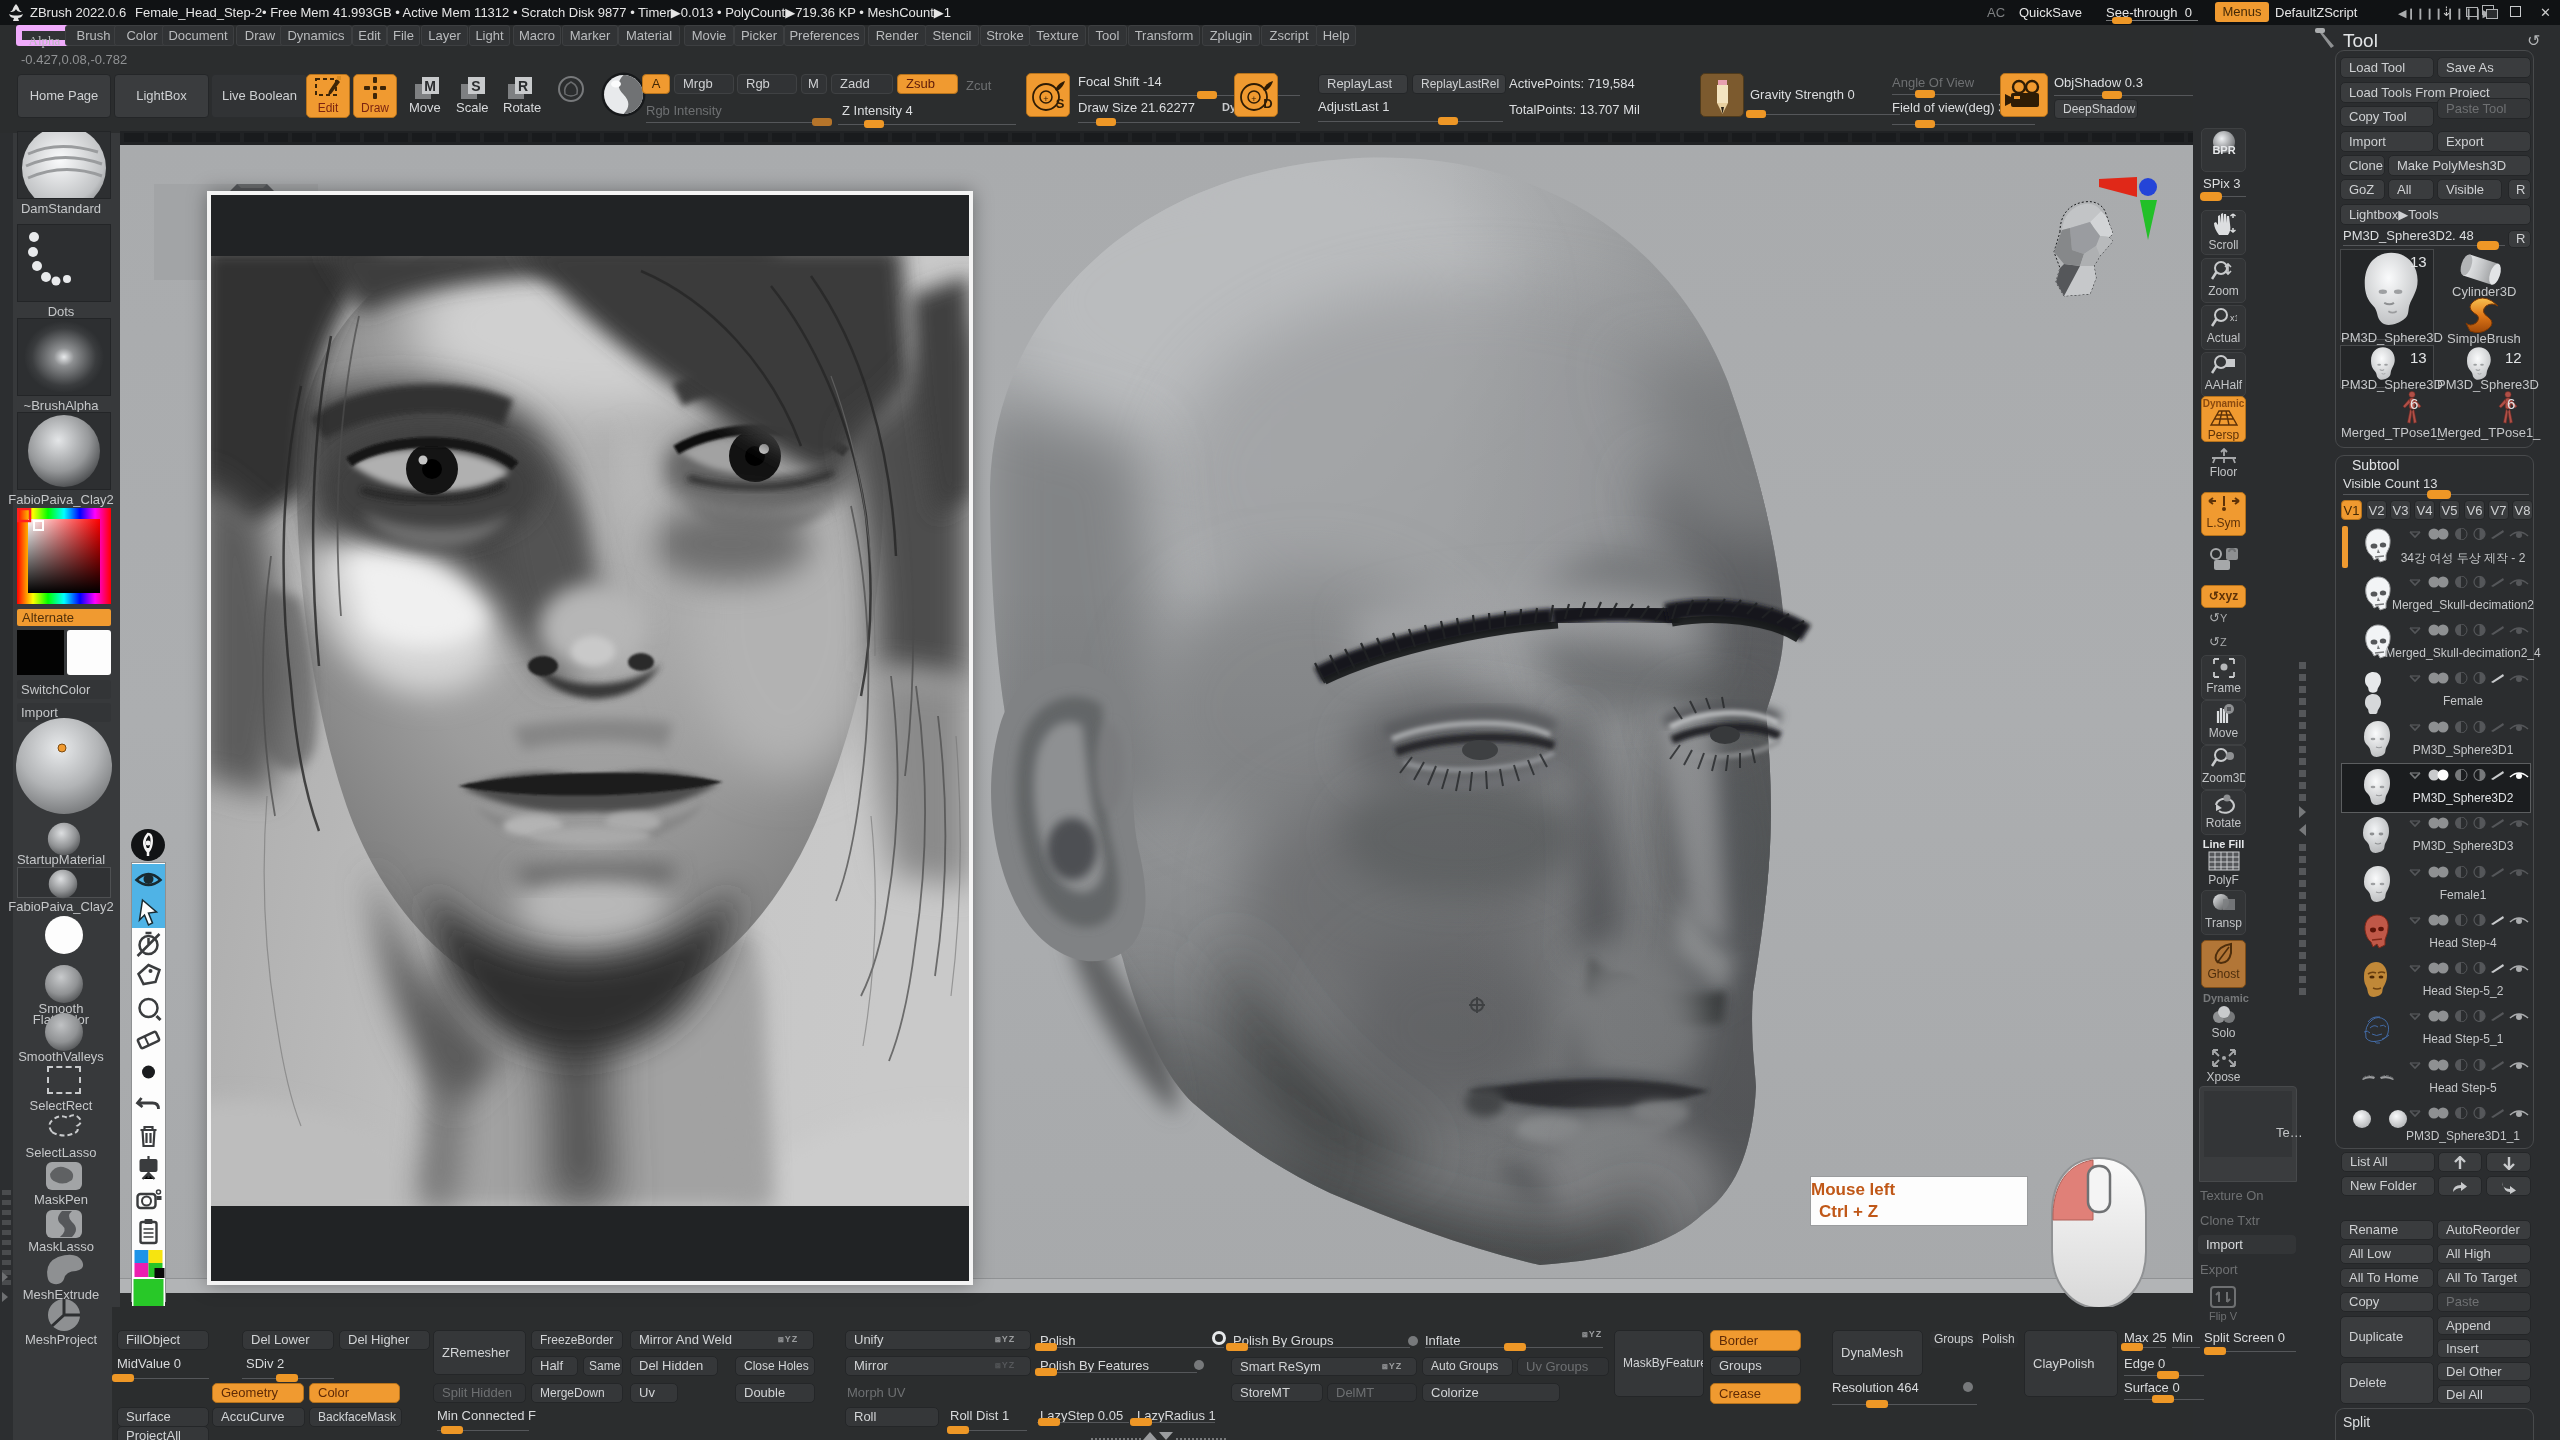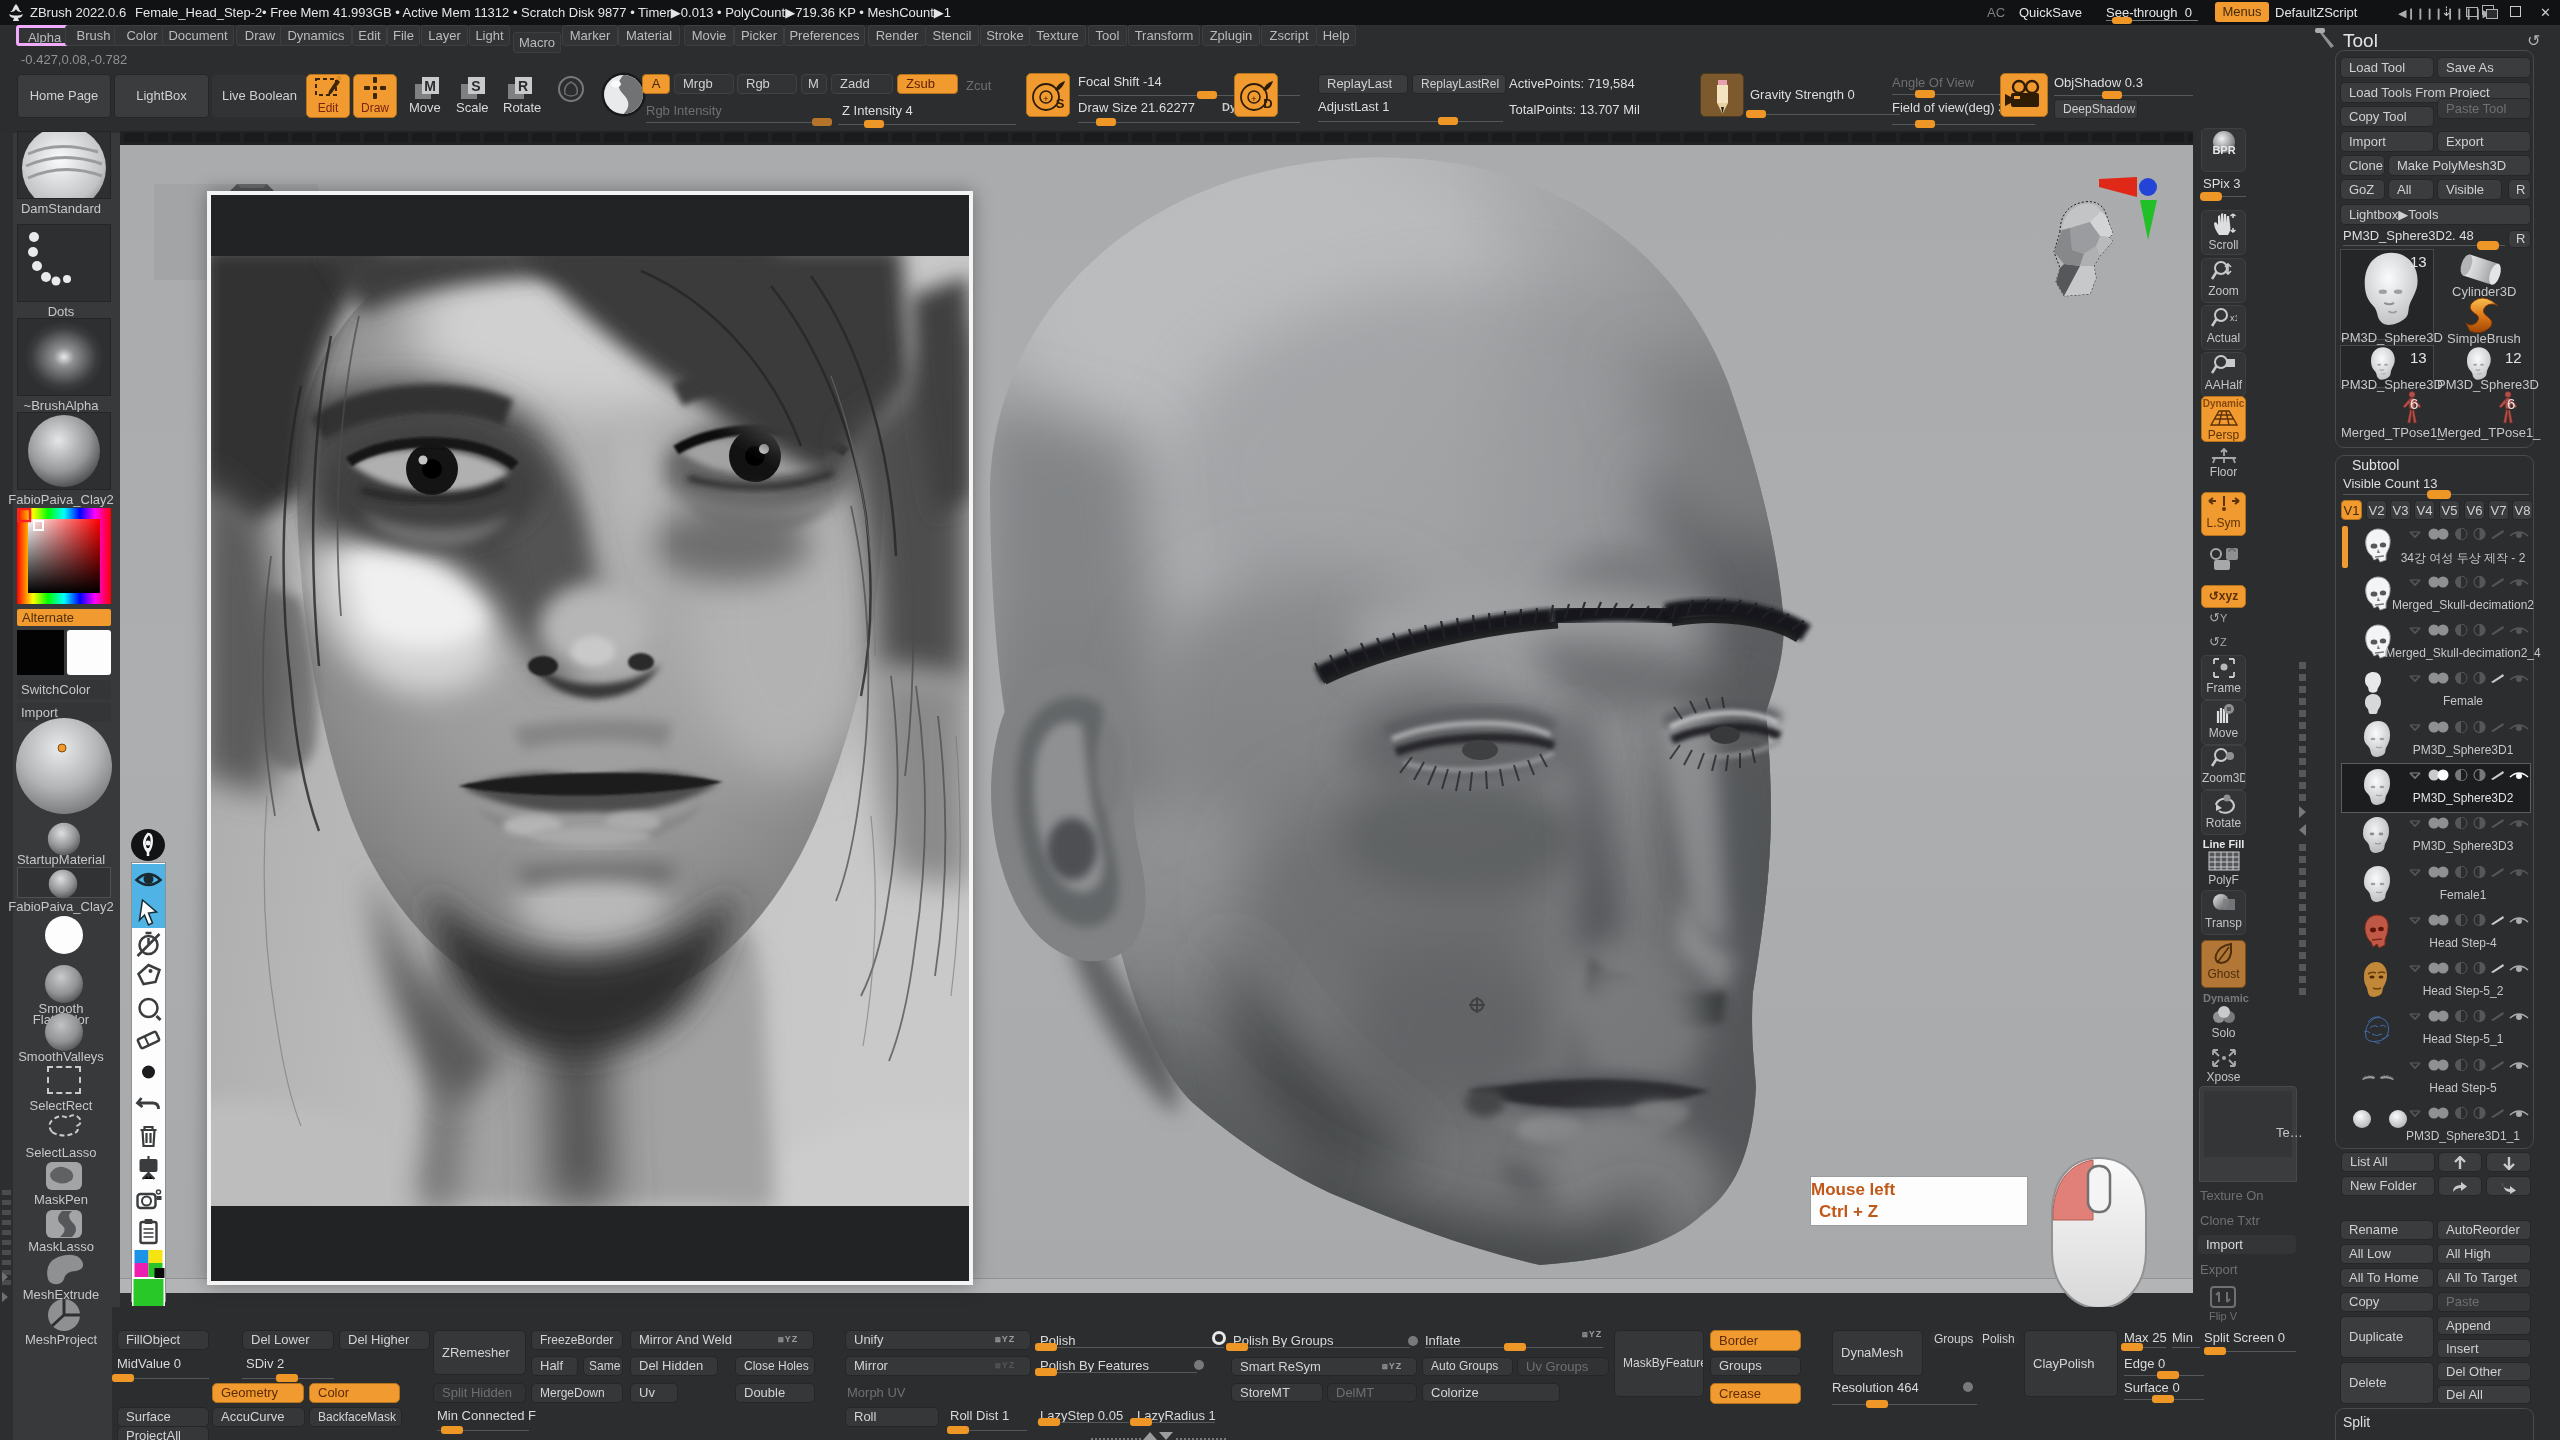--- a/index.html
+++ b/index.html
@@ -20,31 +20,31 @@
 <div class="abs" style="left:2112px;top:17px;width:20px;height:7px;border-radius:3px;background:#ee9726;"></div>
 <div class="abs" style="left:2215px;top:2px;width:54px;height:20px;background:#f09a30;border-radius:3px;color:#442906;text-align:center;line-height:20px;font-size:13px;">Menus</div>
 <div class="abs" style="left:2275px;top:5px;font-size:13px;color:#e6e6e6;">DefaultZScript</div>
 <div class="abs" style="left:2398px;top:7px;font-size:11px;color:#aaacae;">◀❙❙❙❙ ❙❙❙❙▶</div>
 <div class="abs" style="left:2466px;top:7px;width:12px;height:10px;border:1px solid #b0b2b4;"></div>
 <div class="abs" style="left:2482px;top:5px;width:12px;height:10px;border:1px solid #b0b2b4;"></div>
 <div class="abs" style="left:2486px;top:9px;width:12px;height:10px;border:1px solid #b0b2b4;background:#2a2c2e;"></div>
 <div class="abs" style="left:2441px;top:4px;font-size:13px;color:#cccccc;">⇣</div>
 <div class="abs" style="left:2510px;top:6px;width:11px;height:11px;border:1.5px solid #c8cacc;"></div>
 <div class="abs" style="left:2540px;top:5px;font-size:13px;color:#cccccc;">✕</div>
-<div class="abs" style="left:16px;top:25px;width:57px;height:21px;background:#313335;border:3px solid #f0abfc;border-radius:3px;color:#b9bbbd;font-size:13px;text-align:center;line-height:20px;">Alpha</div>
+<div class="abs" style="left:16px;top:25px;width:57px;height:21px;background:#313335;border:6px solid #f0abfc;border-radius:3px;color:#b9bbbd;font-size:13px;text-align:center;line-height:20px;font-family:Liberation Serif, serif;">Alpha</div>
 <div class="abs" style="left:65px;top:25px;width:57px;height:21px;background:#313335;border:1px solid #3d3f41;border-radius:3px;color:#b9bbbd;font-size:13px;text-align:center;line-height:20px;">Brush</div>
 <div class="abs" style="left:114px;top:25px;width:56px;height:21px;background:#313335;border:1px solid #3d3f41;border-radius:3px;color:#b9bbbd;font-size:13px;text-align:center;line-height:20px;">Color</div>
 <div class="abs" style="left:162px;top:25px;width:72px;height:21px;background:#313335;border:1px solid #3d3f41;border-radius:3px;color:#b9bbbd;font-size:13px;text-align:center;line-height:20px;">Document</div>
 <div class="abs" style="left:236px;top:25px;width:48px;height:21px;background:#313335;border:1px solid #3d3f41;border-radius:3px;color:#b9bbbd;font-size:13px;text-align:center;line-height:20px;">Draw</div>
 <div class="abs" style="left:280px;top:25px;width:72px;height:21px;background:#313335;border:1px solid #3d3f41;border-radius:3px;color:#b9bbbd;font-size:13px;text-align:center;line-height:20px;">Dynamics</div>
 <div class="abs" style="left:352px;top:25px;width:35px;height:21px;background:#313335;border:1px solid #3d3f41;border-radius:3px;color:#b9bbbd;font-size:13px;text-align:center;line-height:20px;">Edit</div>
 <div class="abs" style="left:387px;top:25px;width:33px;height:21px;background:#313335;border:1px solid #3d3f41;border-radius:3px;color:#b9bbbd;font-size:13px;text-align:center;line-height:20px;">File</div>
 <div class="abs" style="left:421px;top:25px;width:47px;height:21px;background:#313335;border:1px solid #3d3f41;border-radius:3px;color:#b9bbbd;font-size:13px;text-align:center;line-height:20px;">Layer</div>
 <div class="abs" style="left:469px;top:25px;width:41px;height:21px;background:#313335;border:1px solid #3d3f41;border-radius:3px;color:#b9bbbd;font-size:13px;text-align:center;line-height:20px;">Light</div>
-<div class="abs" style="left:513px;top:25px;width:48px;height:21px;background:#313335;border:1px solid #3d3f41;border-radius:3px;color:#b9bbbd;font-size:13px;text-align:center;line-height:20px;margin-top:7px;">Macro</div>
+<div class="abs" style="left:513px;top:25px;width:48px;height:21px;background:#313335;border:1px solid #3d3f41;border-radius:3px;color:#b9bbbd;font-size:13px;text-align:center;line-height:20px;">Macro</div>
 <div class="abs" style="left:562px;top:25px;width:56px;height:21px;background:#313335;border:1px solid #3d3f41;border-radius:3px;color:#b9bbbd;font-size:13px;text-align:center;line-height:20px;">Marker</div>
 <div class="abs" style="left:618px;top:25px;width:62px;height:21px;background:#313335;border:1px solid #3d3f41;border-radius:3px;color:#b9bbbd;font-size:13px;text-align:center;line-height:20px;">Material</div>
 <div class="abs" style="left:684px;top:25px;width:50px;height:21px;background:#313335;border:1px solid #3d3f41;border-radius:3px;color:#b9bbbd;font-size:13px;text-align:center;line-height:20px;">Movie</div>
 <div class="abs" style="left:734px;top:25px;width:50px;height:21px;background:#313335;border:1px solid #3d3f41;border-radius:3px;color:#b9bbbd;font-size:13px;text-align:center;line-height:20px;">Picker</div>
 <div class="abs" style="left:784px;top:25px;width:81px;height:21px;background:#313335;border:1px solid #3d3f41;border-radius:3px;color:#b9bbbd;font-size:13px;text-align:center;line-height:20px;">Preferences</div>
 <div class="abs" style="left:868px;top:25px;width:58px;height:21px;background:#313335;border:1px solid #3d3f41;border-radius:3px;color:#b9bbbd;font-size:13px;text-align:center;line-height:20px;">Render</div>
 <div class="abs" style="left:925px;top:25px;width:54px;height:21px;background:#313335;border:1px solid #3d3f41;border-radius:3px;color:#b9bbbd;font-size:13px;text-align:center;line-height:20px;">Stencil</div>
 <div class="abs" style="left:980px;top:25px;width:50px;height:21px;background:#313335;border:1px solid #3d3f41;border-radius:3px;color:#b9bbbd;font-size:13px;text-align:center;line-height:20px;">Stroke</div>
 <div class="abs" style="left:1029px;top:25px;width:57px;height:21px;background:#313335;border:1px solid #3d3f41;border-radius:3px;color:#b9bbbd;font-size:13px;text-align:center;line-height:20px;">Texture</div>
 <div class="abs" style="left:1088px;top:25px;width:39px;height:21px;background:#313335;border:1px solid #3d3f41;border-radius:3px;color:#b9bbbd;font-size:13px;text-align:center;line-height:20px;">Tool</div>

